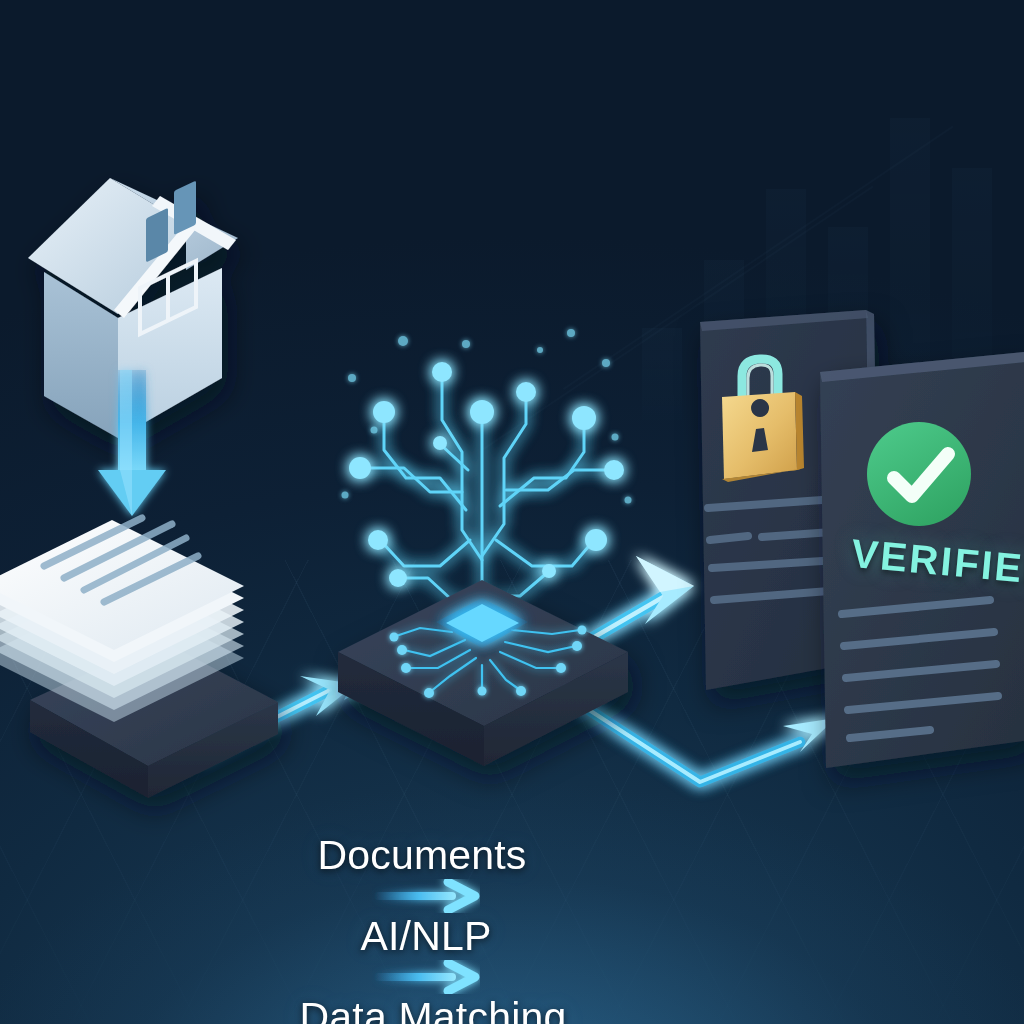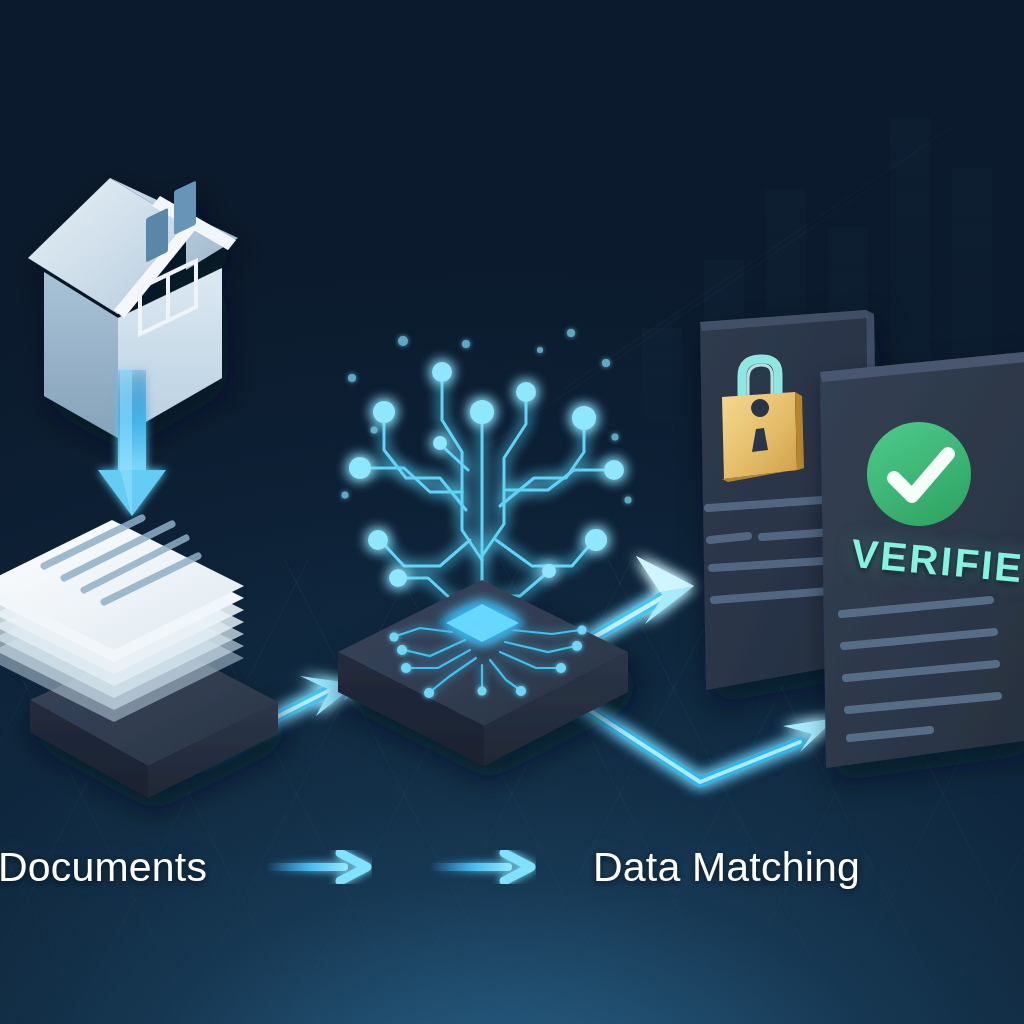--- a/index.html
+++ b/index.html
@@ -34,21 +34,21 @@
     background:radial-gradient(70% 100% at 50% 120%, rgba(60,140,195,.38), rgba(30,80,120,.12) 55%, transparent 78%);
     pointer-events:none;
   }
 
   svg.layer{position:absolute;left:0;top:0;width:1024px;height:1024px;overflow:visible;}
 
   
   .caption-row{
     position:absolute;left:0;top:832px;width:852px;height:70px;
     display:flex;align-items:center;justify-content:space-between;
-    padding:0 6px;box-sizing:border-box;
+    padding:0 6px;box-sizing:border-box;flex-direction:column;
   }
   .cap-label{
     color:#ffffff;font-size:41px;font-weight:500;letter-spacing:.2px;
     white-space:nowrap;
     text-shadow:0 2px 7px rgba(0,0,0,.75), 0 0 22px rgba(120,200,255,.18);
   }
   .cap-label.first{margin-left:-8px;}
   .cap-label.last{margin-right:-14px;}
   .cap-arrow{flex:0 0 auto;width:108px;height:34px;}
 
@@ -380,20 +380,21 @@
           <stop offset="55%" stop-color="#4bbdf0"></stop>
           <stop offset="100%" stop-color="#97e9ff"></stop>
         </linearGradient>
       </defs>
       <g filter="url(#glowSoft)">
         <rect x="2" y="13" width="82" height="8" rx="4" fill="url(#capA1)"></rect>
         <path d="M 76 3 L 103 17 L 76 31" stroke="#7fe2ff" stroke-width="9" fill="none" stroke-linecap="round" stroke-linejoin="round"></path>
       </g>
     </svg>
 
+    <div class="cap-label">AI/NLP</div>
 
     <svg class="cap-arrow" viewBox="0 0 108 34">
       <g filter="url(#glowSoft)">
         <rect x="2" y="13" width="82" height="8" rx="4" fill="url(#capA1)"></rect>
         <path d="M 76 3 L 103 17 L 76 31" stroke="#7fe2ff" stroke-width="9" fill="none" stroke-linecap="round" stroke-linejoin="round"></path>
       </g>
     </svg>
 
     <div class="cap-label last">Data Matching</div>
   </div>

